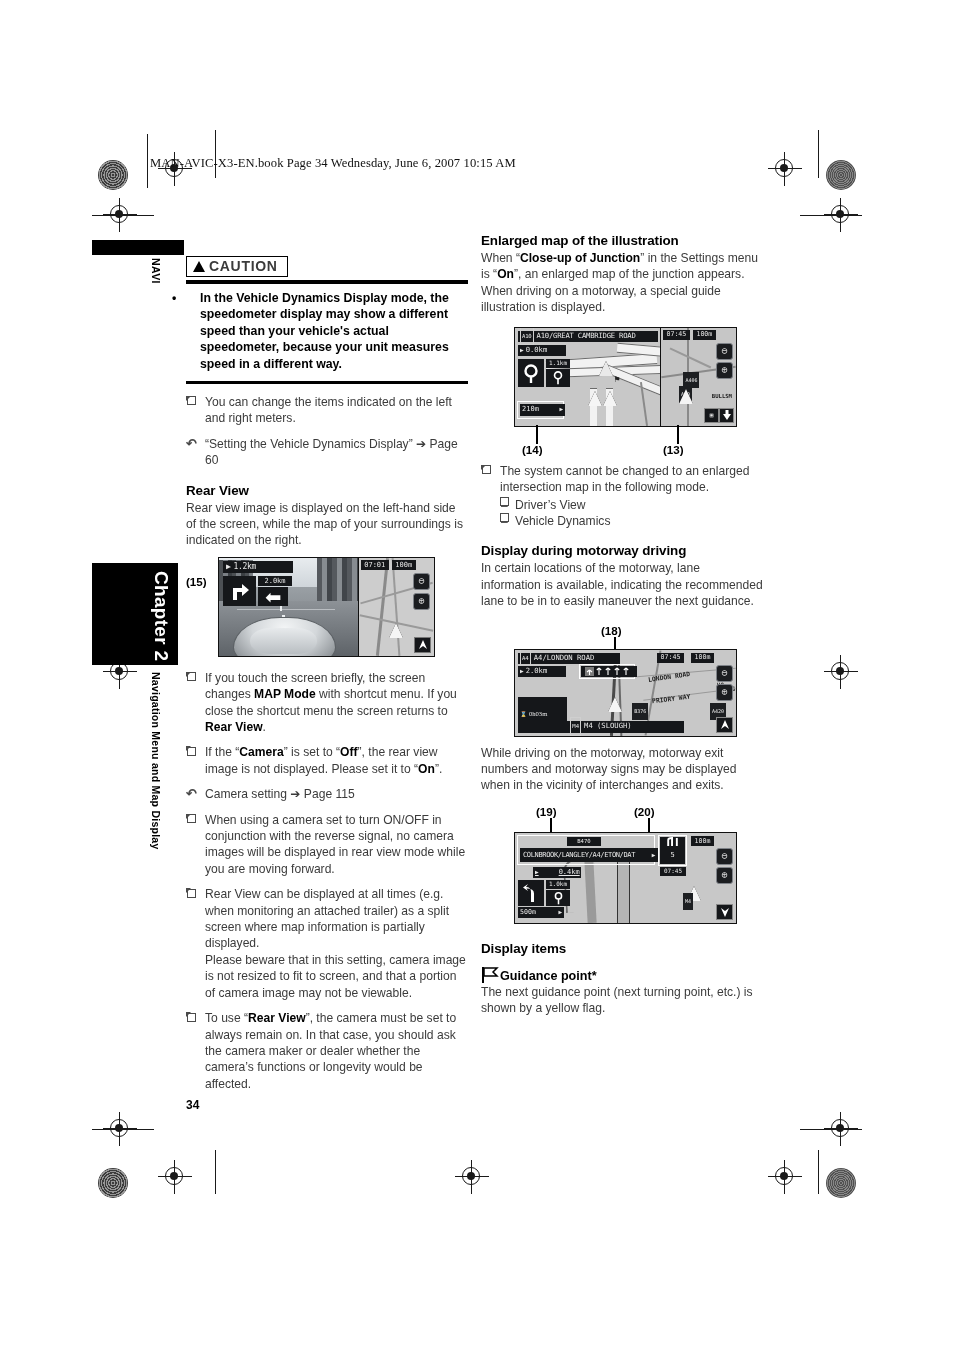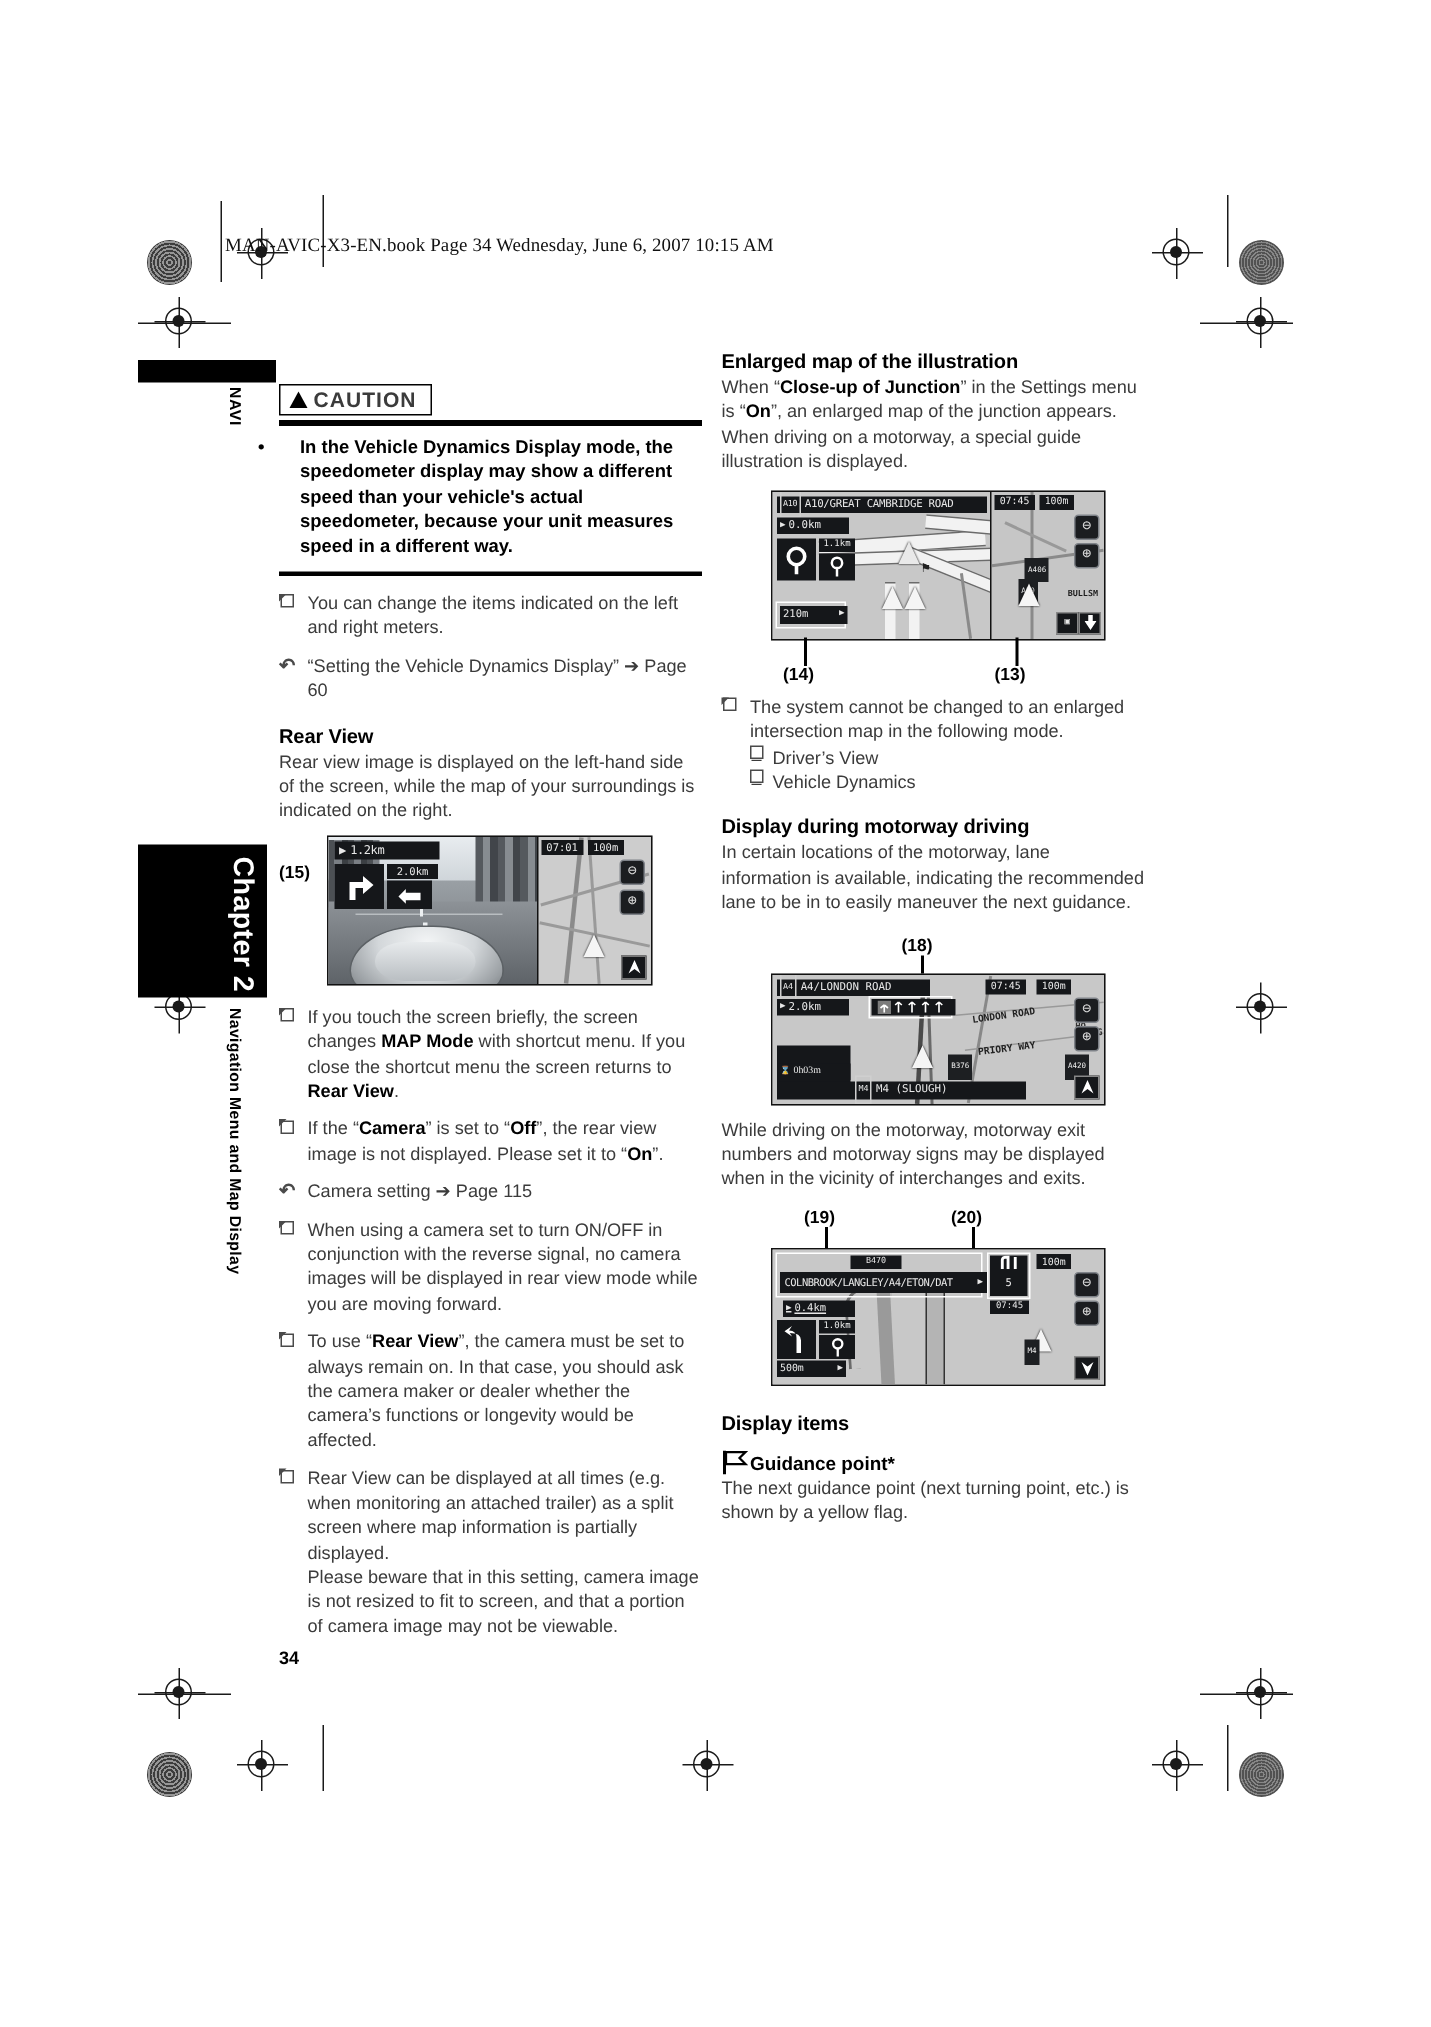--- a/index.html
+++ b/index.html
@@ -281,26 +281,26 @@
     <div class="ref">
       <span class="mk">↶</span>
       <span>Camera setting ➔ Page 115</span>
     </div>
     <div class="note">
       <span class="mk solidcorner"></span>
       <span>When using a camera set to turn ON/OFF in conjunction with the reverse signal, no camera images will be displayed in rear view mode while you are moving forward.</span>
     </div>
     <div class="note">
       <span class="mk solidcorner"></span>
-      <span>To use “<b style="color:#000;">Rear View</b>”, the camera must be set to always remain on. In that case, you should ask the camera maker or dealer whether the camera’s functions or longevity would be affected.</span>
-    </div>
-    <div class="note">
-      <span class="mk solidcorner"></span>
       <span style="white-space:pre-line;">Rear View can be displayed at all times (e.g. when monitoring an attached trailer) as a split screen where map information is partially displayed.
 Please beware that in this setting, camera image is not resized to fit to screen, and that a portion of camera image may not be viewable.</span>
+    </div>
+    <div class="note">
+      <span class="mk solidcorner"></span>
+      <span>To use “<b style="color:#000;">Rear View</b>”, the camera must be set to always remain on. In that case, you should ask the camera maker or dealer whether the camera’s functions or longevity would be affected.</span>
     </div>
   </div>
 
   <div class="col col-r">
 
     <h2 class="sec">Enlarged map of the illustration</h2>
     <div class="body-p">When “<b style="color:#000;margin-top:13px;">Close-up of Junction</b>” in the Settings menu is “<b style="color:#000;">On</b>”, an enlarged map of the junction appears. When driving on a motorway, a special guide illustration is displayed.</div>
 
     <div class="fig" style="height:128px;margin-top:11px;">
       <div class="shot" style="left:33px;top:0;width:221px;height:98px;">
@@ -485,21 +485,21 @@
 
         <div class="hl" style="left:2px;top:2px;width:138px;height:30px;"></div>
         <div class="pill" style="left:52px;top:4px;width:34px;height:9px;font-size:5.6px;">
           <span>B470</span>
         </div>
         <div class="bar" style="left:5px;top:15px;width:132px;height:14px;padding:0 3px;font-size:7px;letter-spacing:-.35px;justify-content:space-between;">
           <span>COLNBROOK/LANGLEY/A4/ETON/DAT</span>
           <span style="font-size:6px;">▶</span>
         </div>
 
-        <div class="bar" style="left:7px;top:34px;width:44px;height:11px;padding:0 2px;gap:2px;font-size:7px;text-decoration:underline;">
+        <div class="bar" style="left:18px;top:34px;width:44px;height:11px;padding:0 2px;gap:20px;font-size:7px;text-decoration:underline;">
           <span style="font-size:6px;">▶</span>
           <span>0.4km</span>
         </div>
         <div class="pill" style="left:3px;top:47px;width:26px;height:26px;">
           <svg width="19" height="20" viewBox="0 0 19 20">
             <path d="M9 19 L9 9 Q9 4 4 4 L6 1 L1 4.5 L6 8 L4.5 5.6 Q12 5.6 12 10.5 L12 19 Z" fill="#fff"></path>
           </svg>
         </div>
         <div class="bar" style="left:31px;top:47px;width:24px;height:9px;font-size:6px;justify-content:center;">
           <span>1.0km</span>

